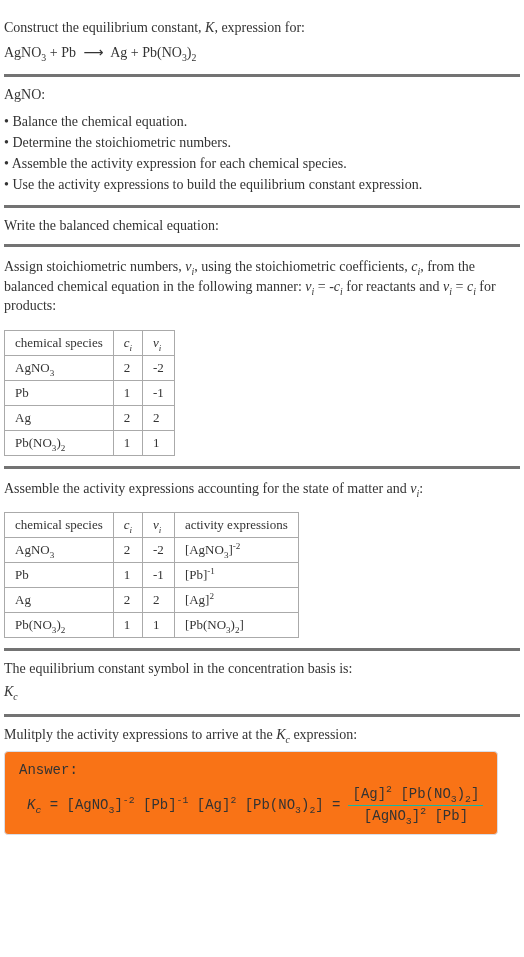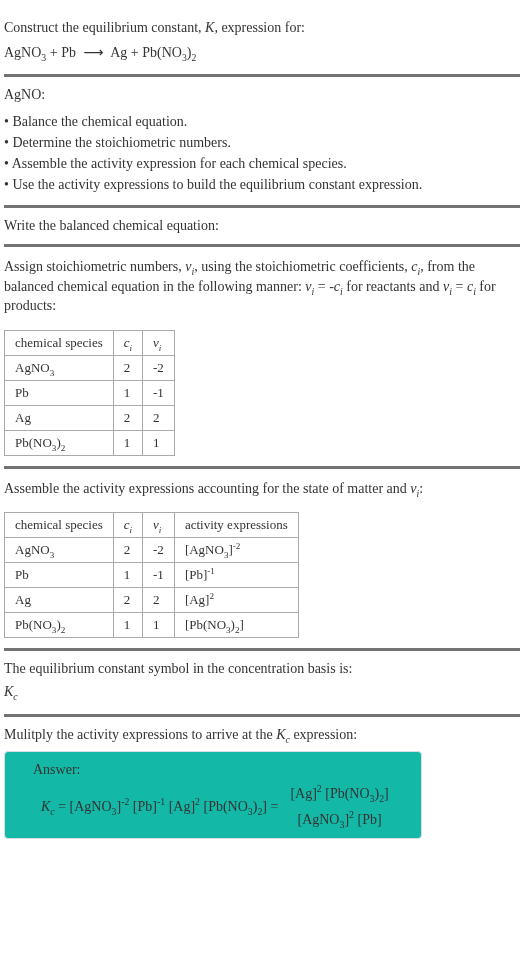--- a/index.html
+++ b/index.html
@@ -61,44 +61,45 @@
     th, td {
       border: 1px solid #aaa;
       padding: 4px 10px;
       text-align: left;
       font-weight: normal;
     }
     th {
       background: #fff;
     }
     .answer-box {
-      background: #14b8a6;
+      background: #f97316;
       border: 1px solid #d8dee8;
       border-radius: 4px;
-      padding: 10px 28px;
+      padding: 10px 14px;
       margin-top: 8px;
       display: inline-block;
+      font-family: Liberation Mono, monospace;
     }
     .answer-label {
       margin-bottom: 8px;
     }
     .formula {
       display: flex;
       align-items: center;
       gap: 8px;
     }
     .fraction {
       display: inline-flex;
       flex-direction: column;
       align-items: center;
       vertical-align: middle;
       line-height: 1.2;
     }
     .frac-num {
-      border-bottom: 5px solid #14b8a6;
+      border-bottom: 1px solid #14b8a6;
       padding: 0 4px 2px 4px;
     }
     .frac-den {
       padding: 2px 4px 0 4px;
     }
     .formula-indent {
       margin-left: 8px;
       justify-content: flex-end;
     }
   </style>

